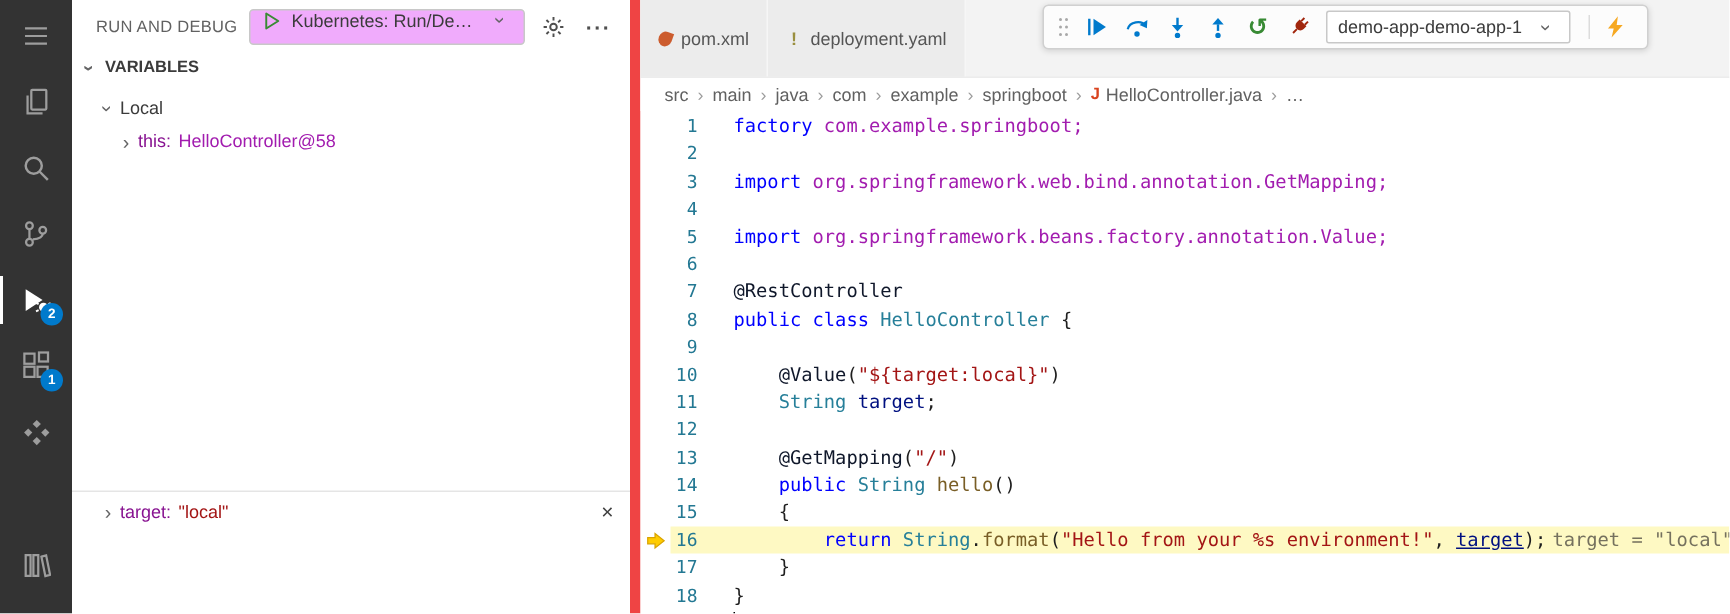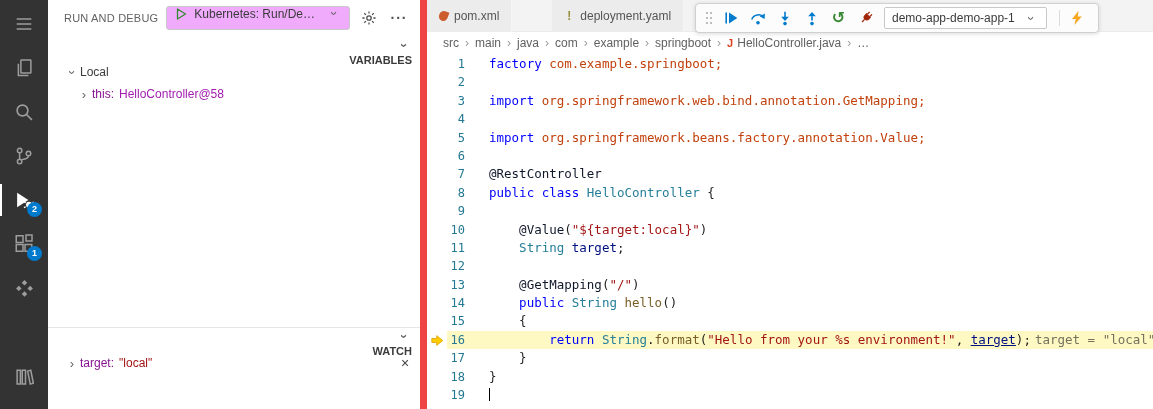--- a/index.html
+++ b/index.html
@@ -22,33 +22,33 @@
   .launch-pill { flex:1; min-width:0; display:flex; align-items:flex-start; gap:6px; height:24px; border:1px solid #c8c8c8; border-radius:3px; background:#f0abfc; padding:0 7px; cursor:pointer; }
   .pill-label { flex:1; overflow:hidden; text-overflow:ellipsis; white-space:nowrap; color:#3b3b3b; }
   .icon-btn { width:22px; height:22px; flex:none; display:flex; align-items:center; justify-content:center; border-radius:3px; cursor:pointer; color:#4f4f4f; }
   .more-glyph { font-weight:bold; font-size:14px; letter-spacing:1px; line-height:8px; }
 
   .chev { display:inline-block; width:16px; flex:none; text-align:center; color:#646465; font-size:13px; line-height:13px; }
   .chev.down { transform:rotate(90deg); }
 
   .section.variables { flex:1; overflow:hidden; padding-top:3px; }
   .section.watch { height:82px; flex:none; border-top:1px solid #e5e5e5; padding-top:2px; }
-  .section-header { height:22px; display:flex; align-items:flex-end; gap:2px; padding:0 8px 0 4px; font-weight:bold; font-size:11px; color:#3b3b3b; cursor:pointer;flex-direction:column; }
+  .section-header { height:22px; display:flex; align-items:flex-start; gap:2px; padding:0 8px 0 4px; font-weight:bold; font-size:11px; color:#3b3b3b; cursor:pointer; }
   .tree-row { height:22px; display:flex; align-items:center; cursor:pointer; padding-right:6px; }
   .tree-row.scope { padding-left:16px; color:#3b3b3b; }
   .tree-row.item { padding-left:28px; }
   .section.watch .tree-row.item { padding-left:16px; }
   .dbg-name { color:#881391; white-space:pre; }
   .dbg-val-obj { color:#a21caf; margin-left:5px; }
   .dbg-val-str { color:#a31515; margin-left:5px; }
   .close-btn { margin-left:auto; width:18px; height:18px; display:flex; align-items:center; justify-content:center; color:#424242; font-size:14px; border-radius:3px; cursor:pointer; }
 
   
   .editor { flex:1; min-width:0; display:flex; flex-direction:column; background:#fff; position:relative; }
-  .tabbar { height:32px; flex:none; background:#f3f3f3; display:flex; align-items:stretch; border-bottom:1px solid #ececec; position:relative;gap:40px; }
+  .tabbar { height:52px; flex:none; background:#f3f3f3; display:flex; align-items:stretch; border-bottom:1px solid #ececec; position:relative; }
   .tab { display:flex; align-items:center; gap:6px; padding:0 12px; background:#ececec; border-right:1px solid #f6f6f6; color:#555; cursor:pointer; white-space:nowrap; }
   .pom-ico { width:9px; height:10px; flex:none; background:#cc5c2e; border-radius:55% 0 55% 55%; transform:rotate(20deg); }
   .yaml-ico { width:10px; flex:none; text-align:center; font-weight:bold; color:#9a8f3f; }
 
   
   .dbg-toolbar { position:absolute; left:268px; top:3px; height:30px; background:#fcfcfc; border:1px solid #d0d0d0; border-radius:4px; box-shadow:0 1px 4px rgba(0,0,0,.14); display:flex; align-items:center; padding:0 8px; gap:2px; z-index:5; }
   .grip { width:2px; height:2px; background:#a8a8a8; border-radius:50%; margin:0 8px 0 2px;
           box-shadow:0 5px 0 #a8a8a8, 0 10px 0 #a8a8a8, 4px 0 0 #a8a8a8, 4px 5px 0 #a8a8a8, 4px 10px 0 #a8a8a8; transform:translateY(-5px); }
   .tb-btn { width:25px; height:25px; display:flex; align-items:center; justify-content:center; border-radius:3px; cursor:pointer; }
   .restart-glyph { font-size:16px; font-weight:bold; color:#388a34; font-family:"DejaVu Sans",sans-serif; line-height:16px; }
@@ -64,21 +64,21 @@
 
   
   .code { flex:1; overflow:hidden; font-family:"DejaVu Sans Mono","Liberation Mono",monospace; font-size:12.5px; line-height:18.4px; padding-top:1px; cursor:text; }
   .line { display:flex; height:18.4px; }
   .glyph { width:20px; flex:none; display:flex; align-items:center; justify-content:center; }
   .lbody { flex:1; display:flex; min-width:0; }
   .lnum { width:18px; flex:none; text-align:right; color:#237893; font-size:12px; }
   .codecell { padding-left:24px; white-space:pre; color:#1f1f1f; }
   .line.current .lbody { background:#fef9c3; }
   .tk-kw { color:#0000ff; }
-  .tk-ns { color:#c2410c; }
+  .tk-ns { color:#a21caf; }
   .tk-type { color:#267f99; }
   .tk-method { color:#795e26; }
   .tk-str { color:#a31515; }
   .tk-var { color:#001080; }
   .tk-pl { color:#1f1f1f; }
   .tk-ann { color:#0f172a; }
   .tk-hint { color:#75715e; padding-left:4px; }
   .tk-u { text-decoration:underline; }
   .caret { display:inline-block; width:1.4px; height:13px; background:#000; vertical-align:-2px; animation:blink 1s steps(2,start) infinite; }
   @keyframes blink { 50% { opacity:0; } }
@@ -180,24 +180,20 @@
         <span>Local</span>
       </div>
       <div class="tree-row item">
         <span class="chev">›</span>
         <span class="dbg-name">this:</span>
         <span class="dbg-val-obj">HelloController@58</span>
       </div>
     </div>
 
     <div class="section watch">
-      <div class="section-header">
-        <span class="chev down">›</span>
-        <span>WATCH</span>
-      </div>
       <div class="tree-row item">
         <span class="chev">›</span>
         <span class="dbg-name">target:</span>
         <span class="dbg-val-str">"local"</span>
         <span class="close-btn">
             <span>×</span>
           </span>
       </div>
     </div>
   </aside>

